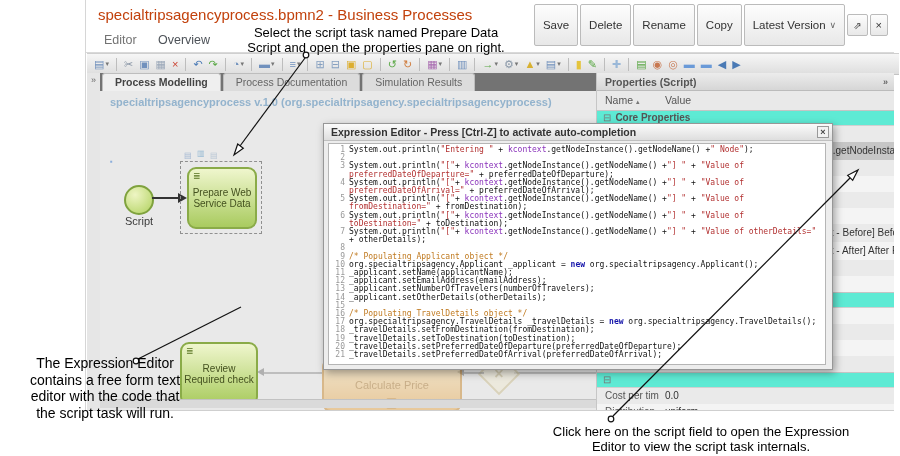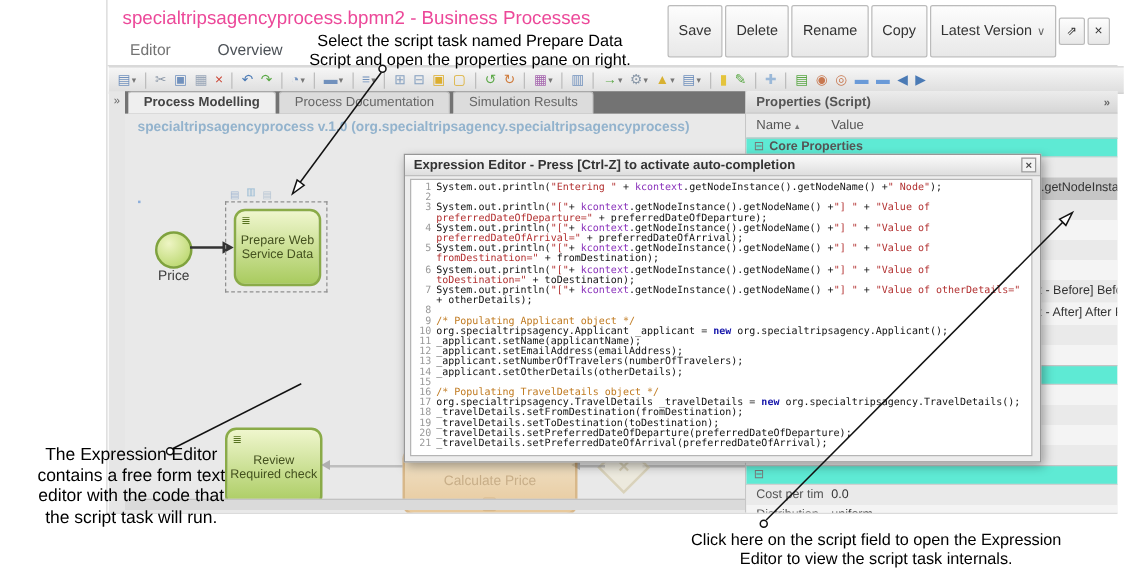--- a/index.html
+++ b/index.html
@@ -1,21 +1,21 @@
 <!DOCTYPE html>
 <html><head>
 <meta charset="utf-8">
 <style>
   html,body{margin:0;padding:0;background:#fff;}
   .page{position:relative;width:900px;height:456px;background:#fff;overflow:hidden;
         font-family:"Liberation Sans",sans-serif;-webkit-font-smoothing:antialiased;}
   .abs{position:absolute;}
   
   .app{left:85px;top:0;width:808px;height:410px;background:#fff;border-left:1px solid #d6d6d6;border-bottom:1px solid #cfcfcf;}
-  .hdr-title{left:12px;top:6px;font-size:15px;color:#ec4899;}
+  .hdr-title{left:12px;top:6px;font-size:15px;color:#c2410c;}
   .hdr-actions{right:6px;top:4px;display:flex;gap:2px;align-items:center;}
   .wbtn{height:20px;padding:10px 8px;font-size:11.5px;color:#333;background:linear-gradient(#fdfdfd,#e8e8e8);
         border:1px solid #bbb;border-radius:2px;display:flex;align-items:center;gap:4px;cursor:pointer;}
   .wbtn.sq{padding:0 5px;}
   .tabrow{left:0;top:28px;width:808px;height:24px;border-bottom:1px solid #d9d9d9;}
   .ttab{position:absolute;top:2px;height:20px;font-size:12.5px;padding:3px 8px;color:#4d5258;cursor:pointer;}
   .ttab.active{color:#737373;border-bottom:2px solid #0088ce;}
   
   .toolbar{left:1px;top:53px;width:807px;height:20px;background:linear-gradient(#f6f6f6,#dedede);
            border-top:1px solid #cfcfcf;border-bottom:1px solid #c3c3c3;display:flex;align-items:center;padding-left:5px;gap:2px;}
@@ -119,21 +119,21 @@
       <div class="wbtn sq">
           <span style="font-size:10px;">⇗</span>
         </div>
       <div class="wbtn sq">
           <span style="font-size:11px;">×</span>
         </div>
     </div>
 
     <div class="abs tabrow">
       <div class="ttab active" style="left:10px;">Editor</div>
-      <div class="ttab" style="left:80px;">Overview</div>
+      <div class="ttab" style="left:64px;">Overview</div>
     </div>
 
     <div class="abs toolbar">
         <span class="tbtn">
           <span class="tglyph" style="color: rgb(113, 145, 189);">▤</span>
           <span class="tcaret">▾</span>
         </span>
         <span class="tsep"></span>
         <span class="tbtn">
           <span class="tglyph" style="color: rgb(138, 150, 166);">✂</span>
@@ -262,21 +262,21 @@
 
     <div class="abs canvas">
       <div class="abs proc-title">specialtripsagencyprocess v.1.0 (org.specialtripsagency.specialtripsagencyprocess)</div>
 
       <span class="abs ghosticon" style="left:10px;top:66px;color:#5b8fd4;">▪</span>
       <span class="abs ghosticon" style="left:84px;top:60px;color:#7a9ac4;">▤</span>
       <span class="abs ghosticon" style="left:97px;top:58px;color:#6aa0c8;">▥</span>
       <span class="abs ghosticon" style="left:110px;top:60px;color:#9ab0c8;">▤</span>
 
       <div class="abs start-circle" style="left:24px;top:94px;"></div>
-      <div class="abs node-label" style="left:14px;top:124px;width:50px;">Price</div>
+      <div class="abs node-label" style="left:14px;top:124px;width:50px;">Script</div>
 
       <div class="abs flowline" style="left:52px;top:106px;width:28px;opacity:1;background:#333;height:2px;"></div>
       <div class="abs" style="left:78px;top:102px;width:0;height:0;border-top:5px solid transparent;border-bottom:5px solid transparent;border-left:9px solid #333;"></div>
 
       <div class="abs sel-box" style="left:80px;top:70px;width:80px;height:71px;"></div>
       <div class="abs task" style="left:87px;top:76px;width:66px;height:58px;">
         <span class="scrollicon">≣</span>
         <span>Prepare Web Service Data</span>
       </div>
 

